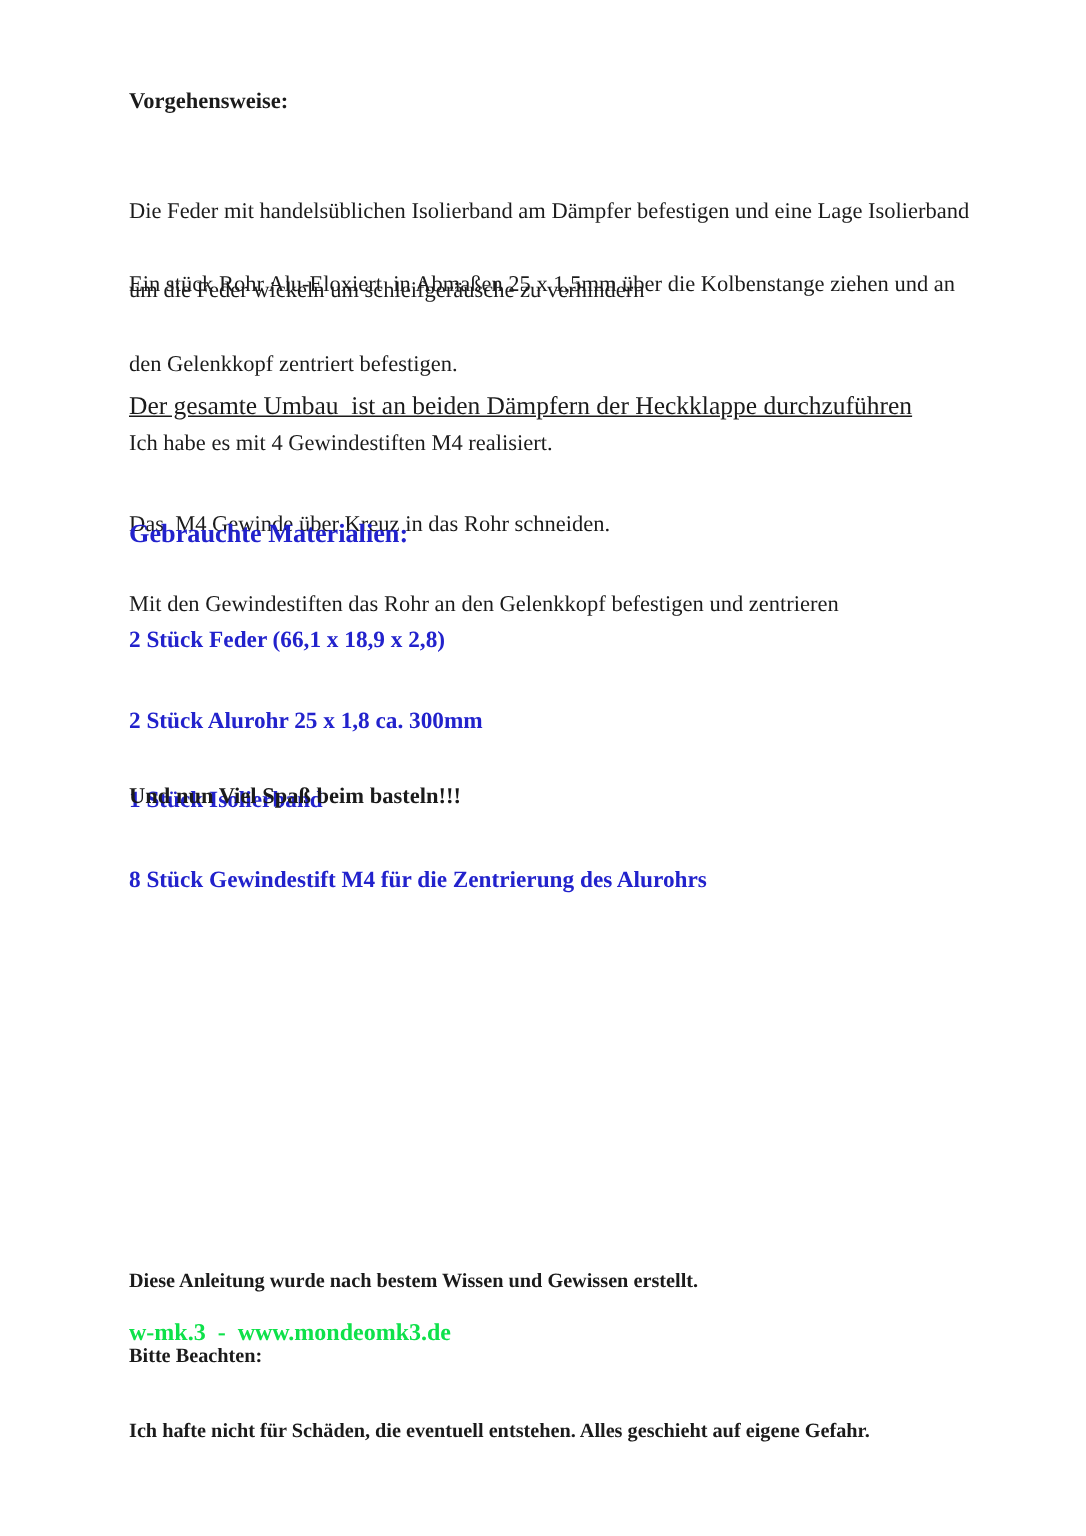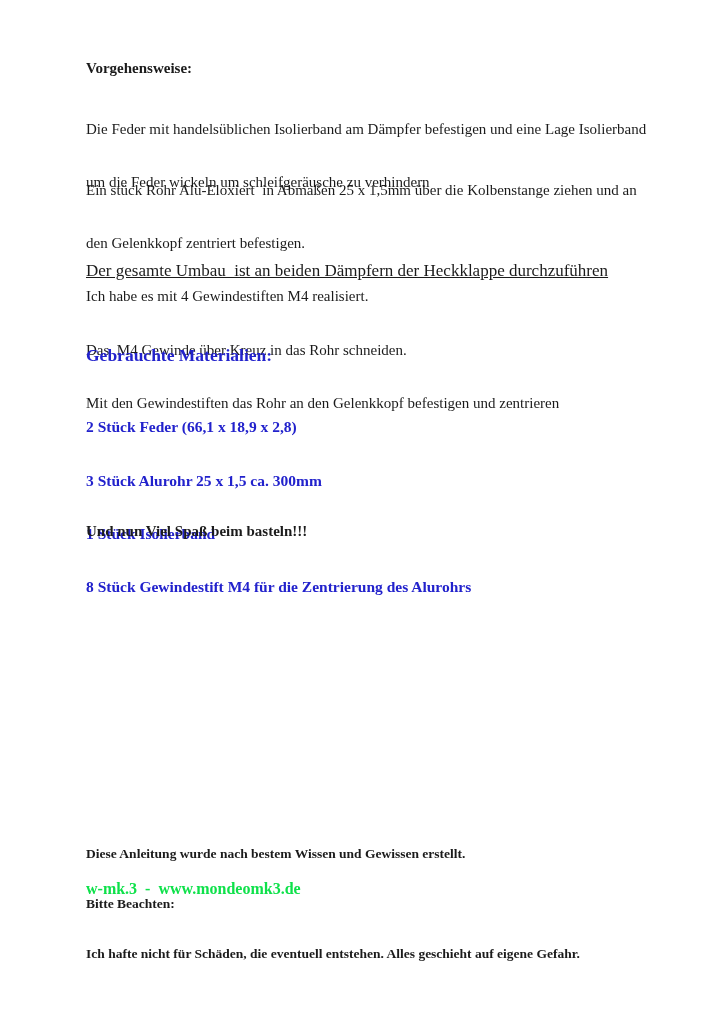--- a/index.html
+++ b/index.html
@@ -60,40 +60,40 @@
     color: var(--green, #0ee14a);
   }
 </style>
 </head>
 <body>
 
 <div class="page" style="--ink: #1b1b1b; --blue: #2222cc; --green: #0ee14a; background: rgb(255, 255, 255);">
 
   <div class="blk heading" style="top:60px">Vorgehensweise:</div>
 
-  <div class="blk body-text" style="top:85px">
+  <div class="blk body-text" style="top:97px">
     <div class="line">Die Feder mit handelsüblichen Isolierband am Dämpfer befestigen und eine Lage Isolierband</div>
     <div class="line">um die Feder wickeln um schleifgeräusche zu verhindern</div>
   </div>
 
   <div class="blk body-text" style="top:146px">
     <div class="line">Ein stück Rohr Alu-Eloxiert  in Abmaßen 25 x 1,5mm über die Kolbenstange ziehen und an</div>
     <div class="line">den Gelenkkopf zentriert befestigen.</div>
     <div class="line">Ich habe es mit 4 Gewindestiften M4 realisiert.</div>
     <div class="line">Das  M4 Gewinde über Kreuz in das Rohr schneiden.</div>
     <div class="line">Mit den Gewindestiften das Rohr an den Gelenkkopf befestigen und zentrieren</div>
   </div>
 
   <div class="blk note" style="top:261px">Der gesamte Umbau  ist an beiden Dämpfern der Heckklappe durchzuführen</div>
 
   <div class="blk mat-heading" style="top:345px">Gebrauchte Materialien:</div>
 
   <div class="blk materials" style="top:383px">
     <div class="line">2 Stück Feder (66,1 x 18,9 x 2,8)</div>
-    <div class="line">3 Stück Alurohr 25 x 1,5 ca. 300mm</div>
+    <div class="line">2 Stück Alurohr 25 x 1,8 ca. 300mm</div>
     <div class="line">1 Stück Isolierband</div>
     <div class="line">8 Stück Gewindestift M4 für die Zentrierung des Alurohrs</div>
   </div>
 
   <div class="blk closing" style="top:523px">Und nun Viel Spaß beim basteln!!!</div>
 
   <div class="blk disclaimer" style="top:813px">
     <div class="line">Diese Anleitung wurde nach bestem Wissen und Gewissen erstellt.</div>
     <div class="line">Bitte Beachten:</div>
     <div class="line">Ich hafte nicht für Schäden, die eventuell entstehen. Alles geschieht auf eigene Gefahr.</div>

